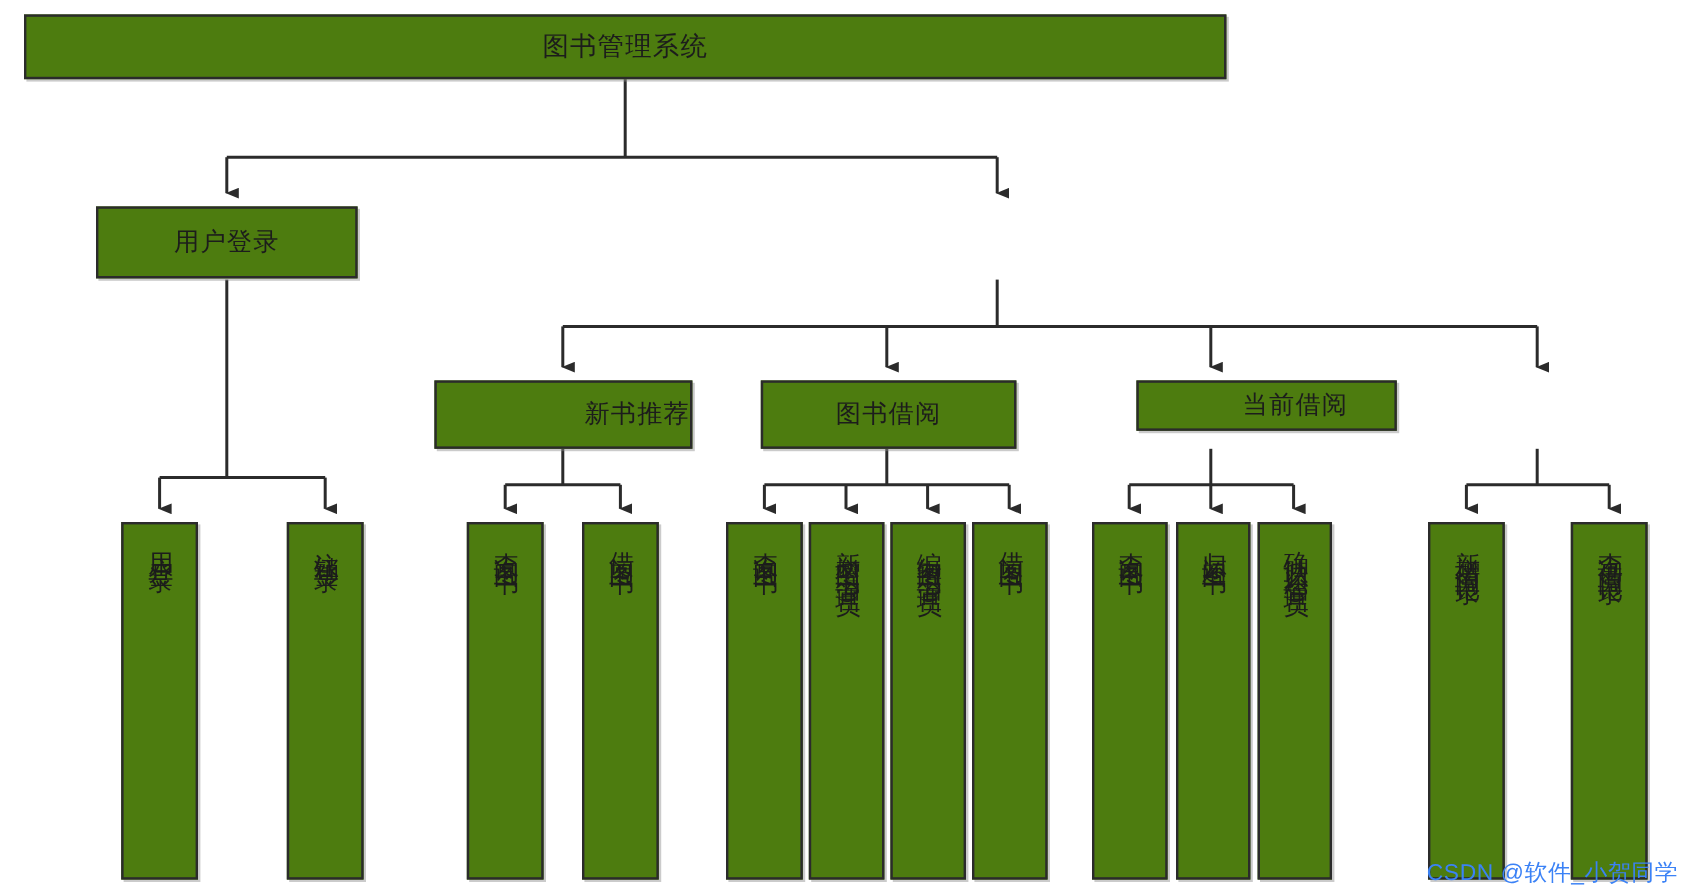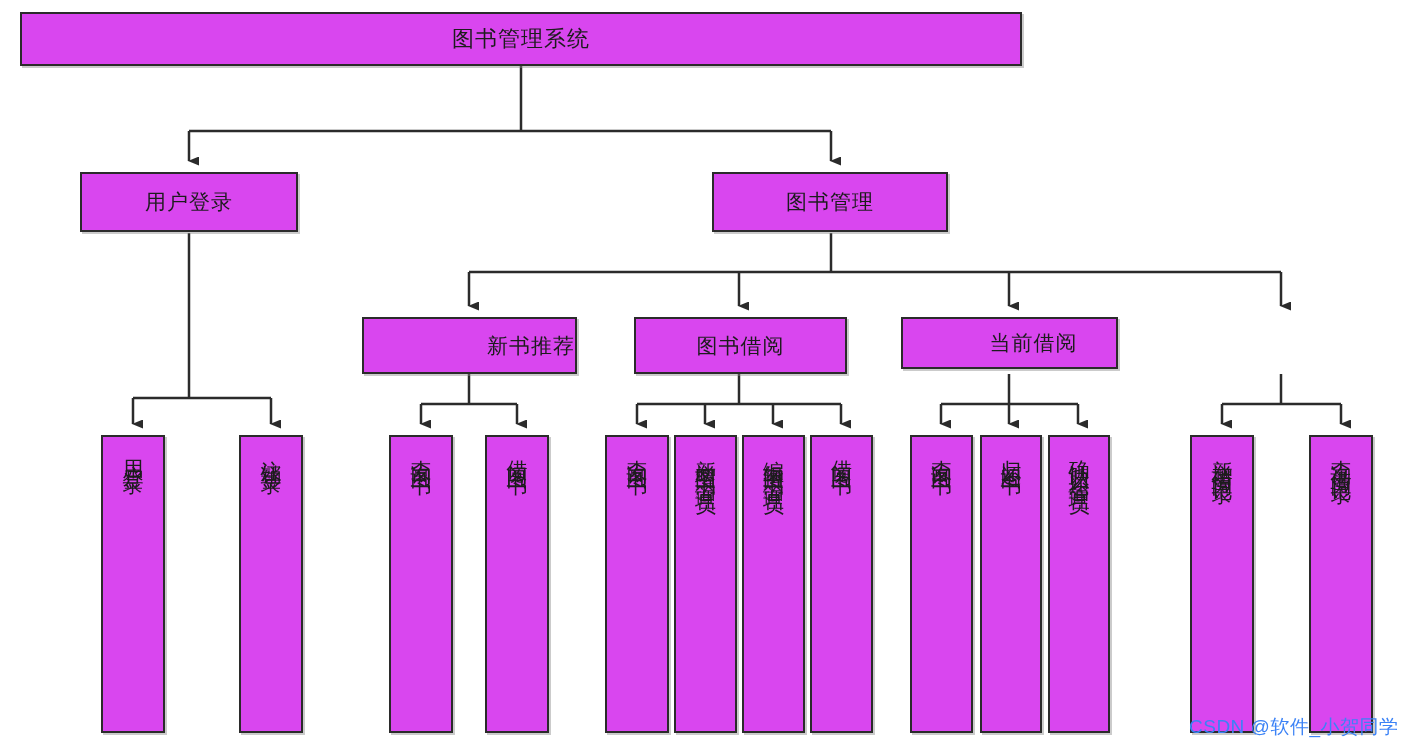--- a/index.html
+++ b/index.html
@@ -21,21 +21,21 @@
     position: absolute;
     left: 0;
     top: 0;
     width: 1405px;
     height: 747px;
     pointer-events: none;
   }
   .node {
     position: absolute;
     box-sizing: border-box;
-    background: #d946ef;
+    background: #4d7c0f;
     border: 2.5px solid #2b2b2b;
     display: flex;
     align-items: center;
     justify-content: center;
     box-shadow: 2px 2px 0 rgba(140,140,140,0.45);
   }
   .node-h .label {
     font-size: 21px;
     color: #1c1c1c;
     letter-spacing: 1px;
@@ -122,31 +122,28 @@
     </g>
   </svg>
 
   <div class="node node-h node-root" style="left:20px; top:12px; width:1002px; height:54px;">
     <span class="label">图书管理系统</span>
   </div>
 
   <div class="node node-h" style="left:80px; top:172px; width:218px; height:60px;">
     <span class="label">用户登录</span>
   </div>
-  <div class="node node-h" style="left:712px; top:172px; width:236px; height:60px;">
-    <span class="label">图书管理</span>
-  </div>
 
   <div class="node node-h" style="left:362px; top:317px; width:215px; height:57px;justify-content:flex-end;">
     <span class="label">新书推荐</span>
   </div>
   <div class="node node-h" style="left:634px; top:317px; width:213px; height:57px;align-items:center;">
     <span class="label">图书借阅</span>
   </div>
-  <div class="node node-h" style="left:901px; top:317px; width:217px; height:52px;padding-left:48px;">
+  <div class="node node-h" style="left:947px; top:317px; width:217px; height:42px;padding-left:48px;">
     <span class="label">当前借阅</span>
   </div>
 
   <div class="node node-v" style="left:101px; top:435px; width:64px; height:298px;">
     <span class="label">用户登录</span>
   </div>
   <div class="node node-v" style="left:239px; top:435px; width:64px; height:298px;">
     <span class="label">注销登录</span>
   </div>
 

